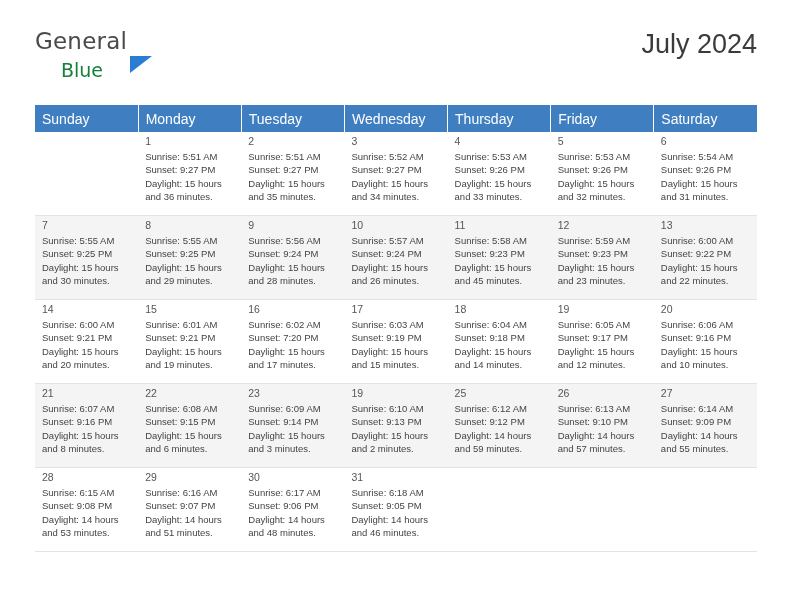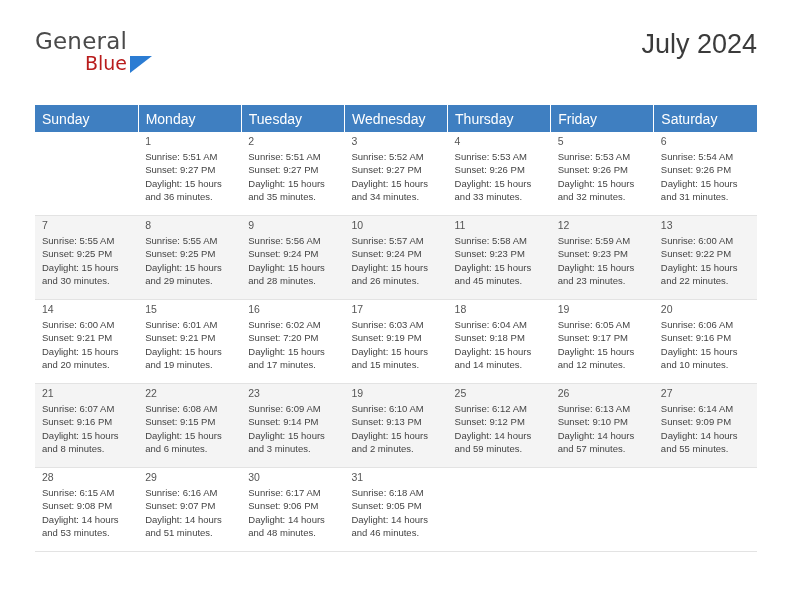--- a/index.html
+++ b/index.html
@@ -35,26 +35,25 @@
     line-height: 1;
   }
   .logo-general {
     font-size: 23px;
     color: #4a4a4a;
     letter-spacing: 0.2px;
     font-family: "DejaVu Sans", sans-serif;
   }
   .logo-blue {
     font-size: 19px;
-    color: #b91c1c;
+    color: #15803d;
     display: block;
-    margin-top: 1px;
+    margin-top: 8px;
     margin-left: 26px;
     font-family: "DejaVu Sans", sans-serif;
-    text-align: right;
   }
   .logo-flag {
     position: absolute;
     left: 95px;
     top: 26px;
     width: 0;
     height: 0;
     border-left: 22px solid #2b7cd3;
     border-bottom: 17px solid transparent;
   }

